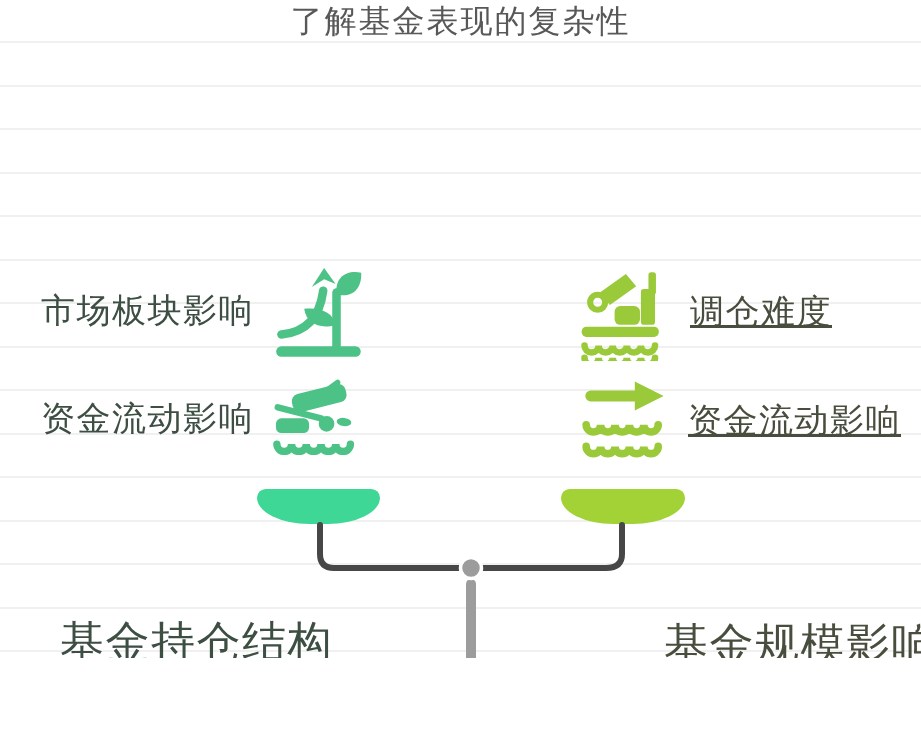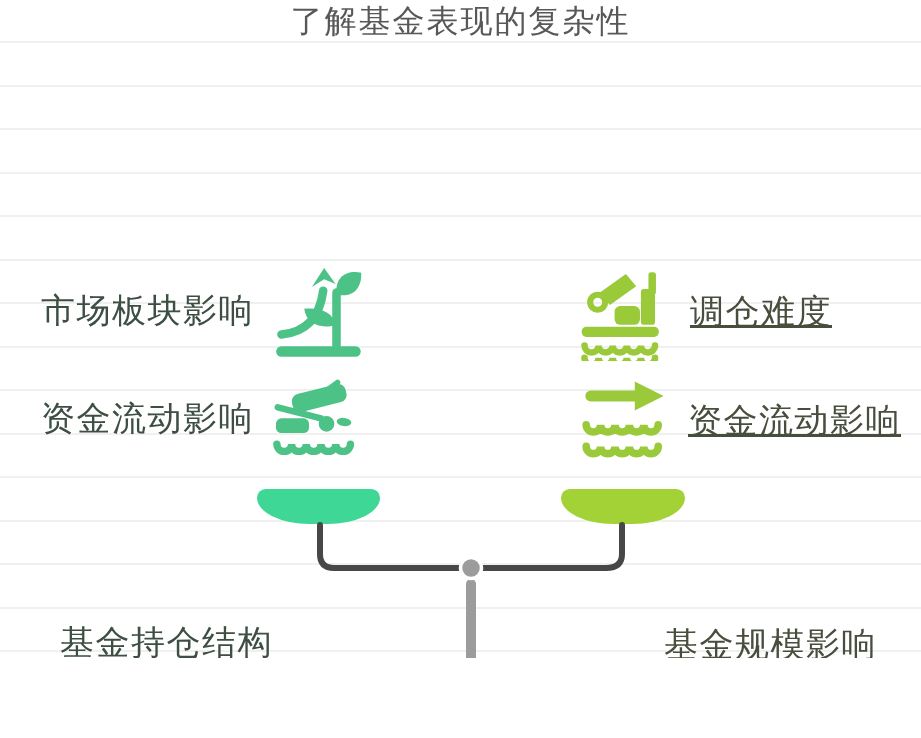--- a/index.html
+++ b/index.html
@@ -30,21 +30,21 @@
     font-size:32px;line-height:38px;letter-spacing:2px;
     color:var(--title-color);
   }
   .side-label{
     position:absolute;font-size:34px;line-height:36px;letter-spacing:1.5px;
     white-space:nowrap;
   }
   .side-label.left-side{left:18px;width:236px;text-align:right;color:var(--left-label-color);}
   .side-label.right-side{color:var(--right-label-color);text-decoration:underline;}
   .bottom-label{
-    position:absolute;font-size:34px;line-height:40px;letter-spacing:1.5px;
+    position:absolute;font-size:44px;line-height:40px;letter-spacing:1.5px;
     white-space:nowrap;
   }
   .bottom-label.left-side{left:60px;top:622px;color:var(--left-label-color);}
   .bottom-label.right-side{left:664px;top:624px;color:var(--right-label-color);}
   .icon{position:absolute;display:block;}
   .icon svg{display:block;width:100%;height:100%;}
   .icon.left-tone{color:var(--left-icon-color);}
   .icon.right-tone{color:var(--right-icon-color);}
   .pan{
     position:absolute;top:489px;height:35px;

